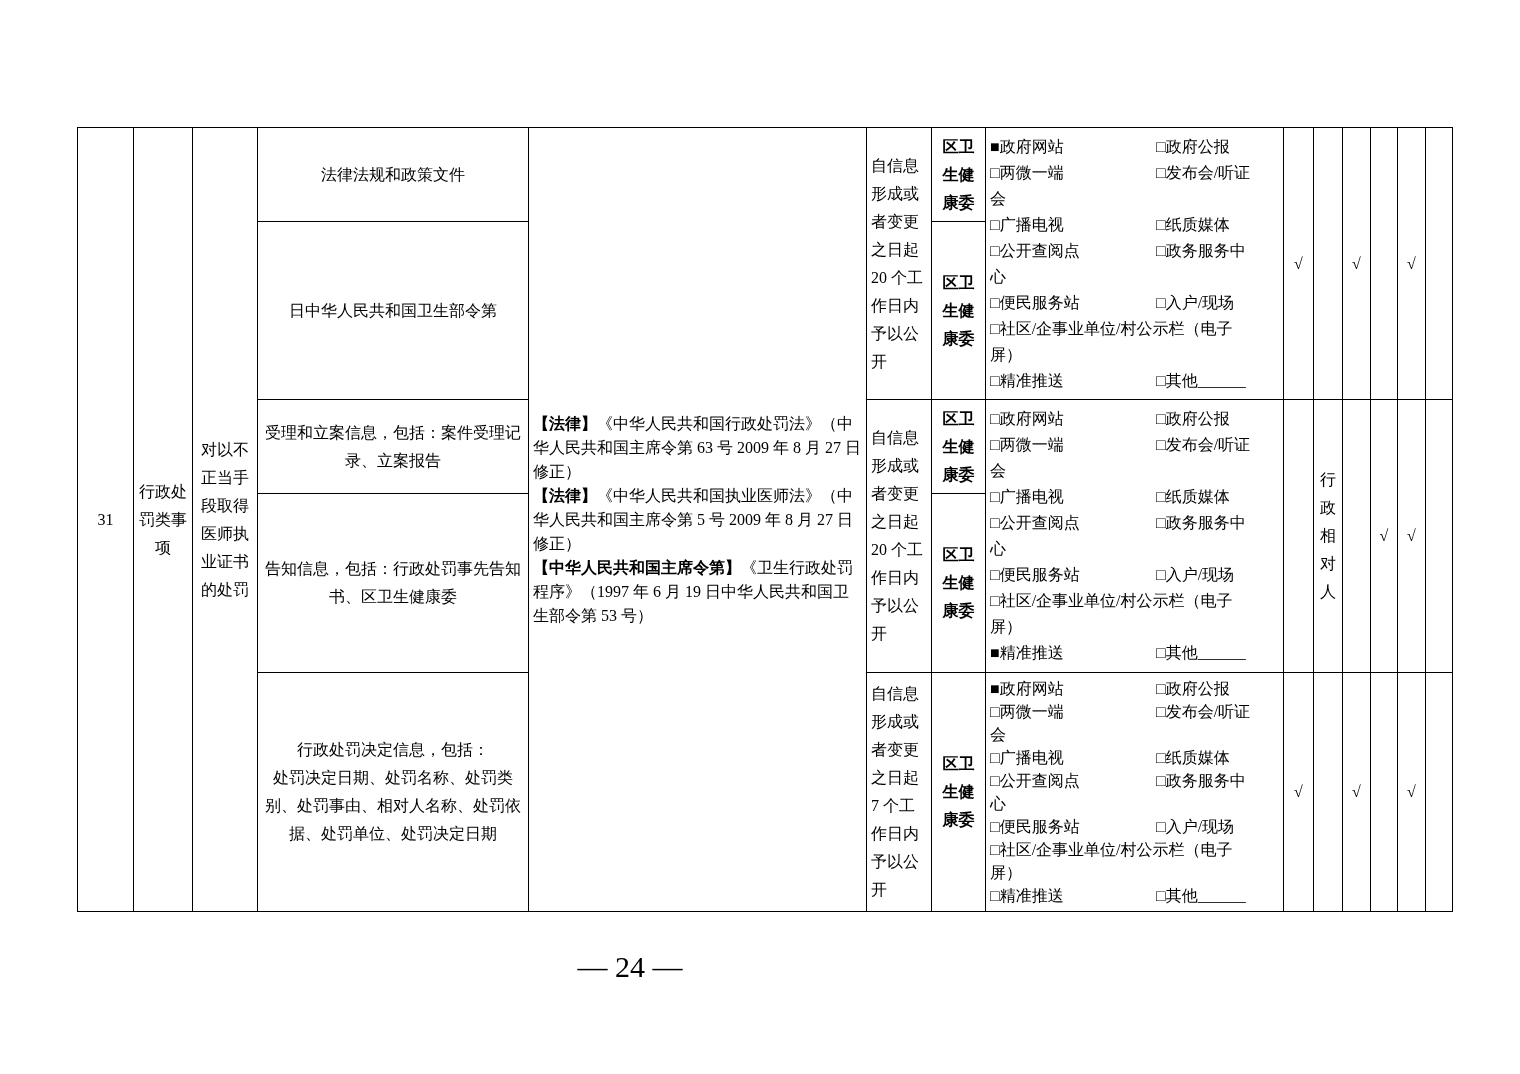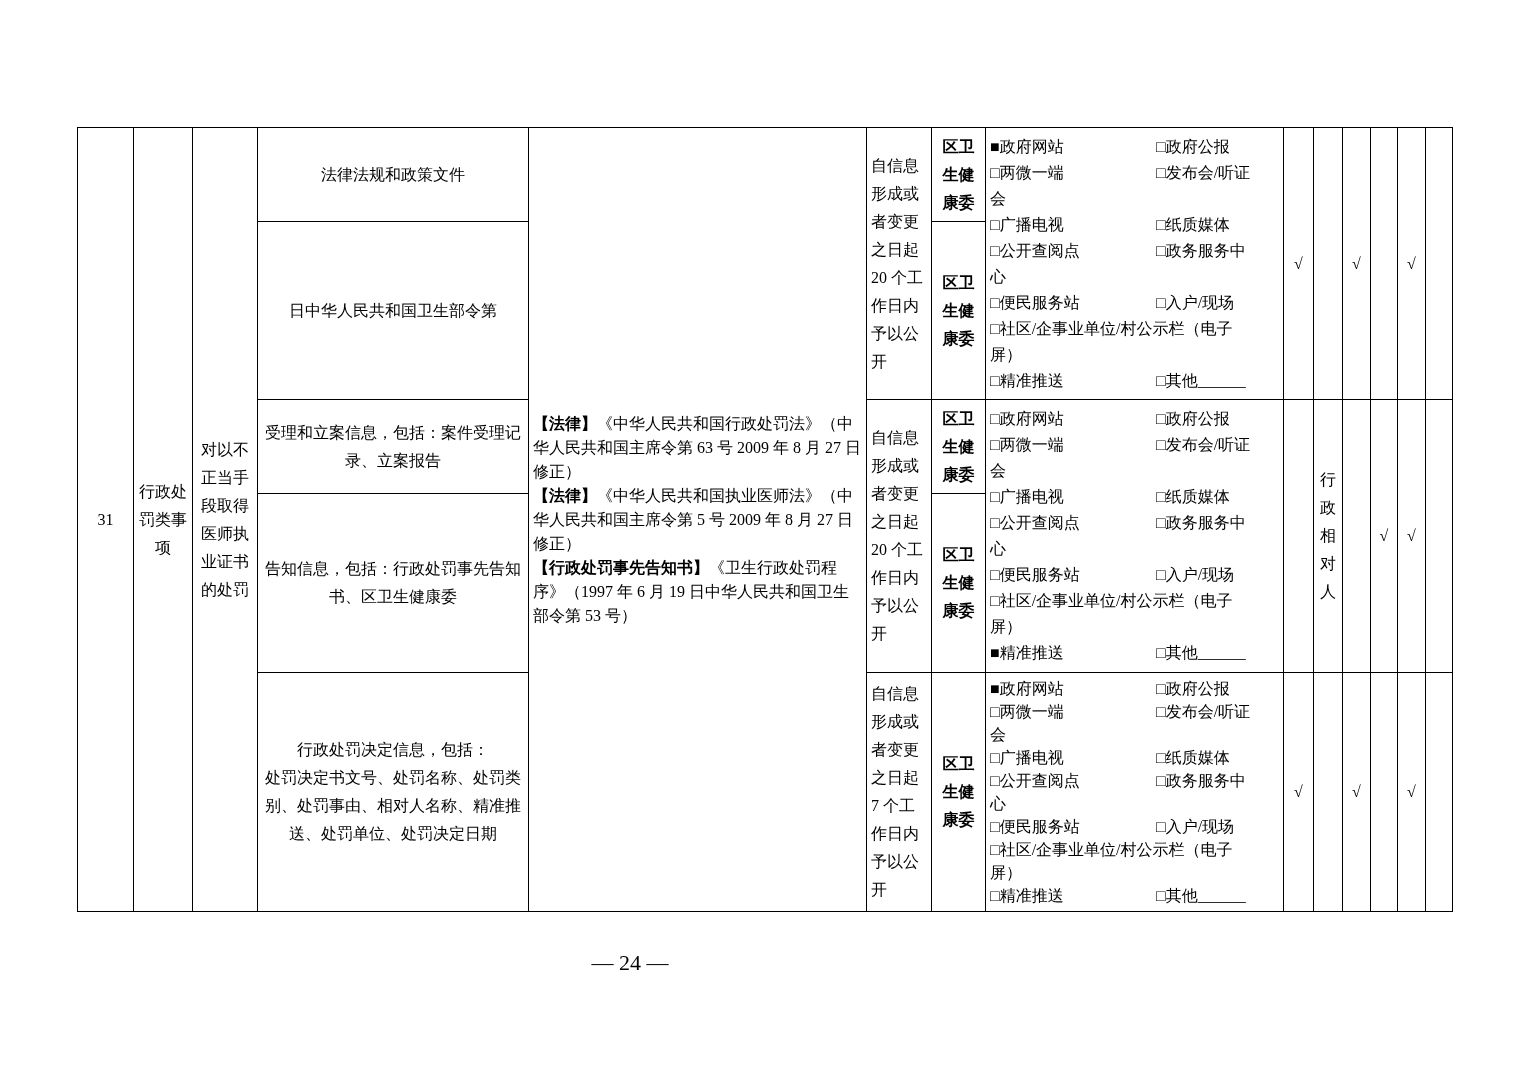--- a/index.html
+++ b/index.html
@@ -53,21 +53,21 @@
     text-align: center;
     font-size: 19px;
     padding: 2px 4px;
   }
   .pageno {
     position: absolute;
     left: 0;
     width: 1260px;
     top: 950px;
     text-align: center;
-    font-size: 22px;
+    font-size: 30px;
   }
 </style>
 </head>
 <body>
 
 <div class="sheet">
 
   <table class="grid">
     <colgroup>
       <col style="width:56px">
@@ -88,21 +88,21 @@
 
     <tbody>
         <tr style="height:94px">
       <td class="center" rowspan="5">31</td>
       <td class="center" rowspan="5">行政处罚类事项</td>
       <td class="center" rowspan="5">对以不正当手段取得医师执业证书的处罚</td>
       <td class="item">法律法规和政策文件</td>
       <td class="legal" rowspan="5">
         <p><b>【法律】</b><span>《中华人民共和国行政处罚法》（中华人民共和国主席令第 63 号 2009 年 8 月 27 日修正）</span></p>
         <p><b>【法律】</b><span>《中华人民共和国执业医师法》（中华人民共和国主席令第 5 号 2009 年 8 月 27 日修正）</span></p>
-        <p><b>【行政处罚事先告知书】</b><span>《卫生行政处罚程序》（1997 年 6 月 19 日中华人民共和国卫生部令第 53 号）</span></p>
+        <p><b>【中华人民共和国主席令第】</b><span>《卫生行政处罚程序》（1997 年 6 月 19 日中华人民共和国卫生部令第 53 号）</span></p>
       </td>
       <td class="timing" rowspan="2">自信息形成或者变更之日起 20 个工作日内予以公开</td>
       <td class="dept">区卫生健康委</td>
       <td class="chan lh26" rowspan="2">
             <div class="ch-line">
               <span class="ch-left">■政府网站</span>
               <span class="ch-right">□政府公报</span>
             </div>
             <div class="ch-line">
               <span class="ch-left">□两微一端</span>
@@ -184,21 +184,21 @@
       <td class="chk" rowspan="2"></td>
     </tr>
 
     <tr style="height:179px">
       <td class="item">告知信息，包括：行政处罚事先告知书、区卫生健康委</td>
       <td class="dept">区卫生健康委</td>
     </tr>
 
     <tr style="height:239px">
       <td class="item pre">行政处罚决定信息，包括：
-处罚决定书文号、处罚名称、处罚类别、处罚事由、相对人名称、精准推送、处罚单位、处罚决定日期</td>
+处罚决定日期、处罚名称、处罚类别、处罚事由、相对人名称、处罚依据、处罚单位、处罚决定日期</td>
       <td class="timing">自信息形成或者变更之日起 7 个工作日内予以公开</td>
       <td class="dept">区卫生健康委</td>
       <td class="chan lh23">
             <div class="ch-line">
               <span class="ch-left">■政府网站</span>
               <span class="ch-right">□政府公报</span>
             </div>
             <div class="ch-line">
               <span class="ch-left">□两微一端</span>
               <span class="ch-right">□发布会/听证</span>

